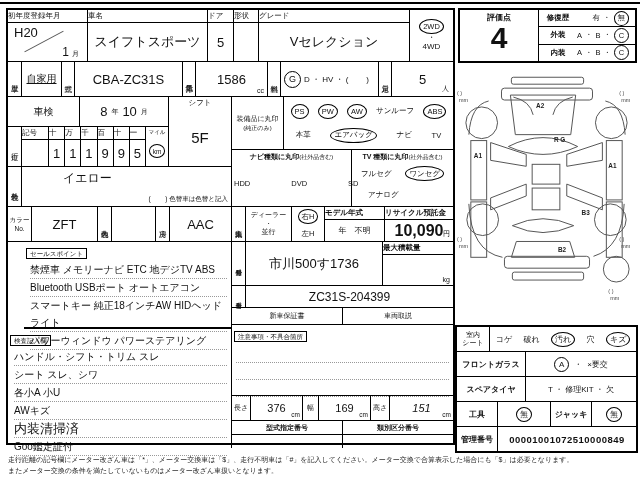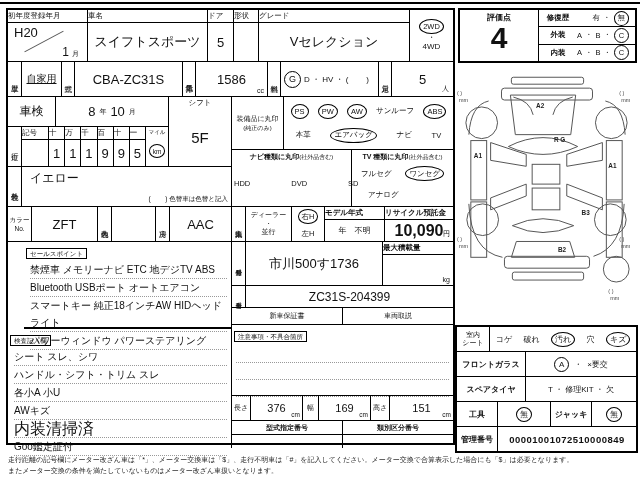--- a/index.html
+++ b/index.html
@@ -99,21 +99,21 @@
       </div>
     </div>
 
     <div style="display:flex;">
 
       <div style="width:224px;border-right:1px solid #000;box-sizing:border-box;">
 
         <div class="row" style="height:70px;">
           <div style="flex:1;display:flex;flex-direction:column;border-right:1px solid #000;box-sizing:border-box;">
             <div style="display:flex;height:30px;border-bottom:1px solid #000;box-sizing:border-box;">
-              <div class="c" style="width:48px;font-size:12px;">車検</div>
+              <div class="c" style="width:72px;font-size:10px;">車検</div>
               <div class="c" style="flex:1;gap:4px;border-right:none;">
                 <span style="font-size:13px;">8</span>
                 <span class="sm">年</span>
                 <span style="font-size:13px;">10</span>
                 <span class="sm">月</span>
               </div>
             </div>
             <div style="display:flex;flex:1;">
               <div class="c vl" style="width:14px;">走行</div>
               <div class="c col" style="width:27px;">
@@ -153,21 +153,21 @@
             </div>
           </div>
           <div class="c col" style="width:62px;border-right:none;">
             <div class="hl2">シフト</div>
             <div class="valarea" style="font-size:15px;">5F</div>
           </div>
         </div>
 
         <div class="row" style="height:40px;">
           <div class="c vl" style="width:14px;">外装色</div>
-          <div class="c" style="flex:1;border-right:none;justify-content:flex-start;align-items:flex-start;padding:3px 0 0 8px;">
+          <div class="c" style="flex:1;border-right:none;justify-content:flex-start;align-items:flex-start;padding:3px 0 0 8px;margin-left:33px;">
             <span style="font-size:12px;">イエロー</span>
             <span class="xs pre" style="position:absolute;right:3px;bottom:2px;">(        ) 色替車は色替と記入</span>
           </div>
         </div>
 
         <div class="row" style="height:35px;">
           <div class="c col" style="width:24px;justify-content:center;">
             <div class="xs" style="text-align:center;">カラー</div>
             <div class="xs" style="text-align:center;">No.</div>
           </div>
@@ -184,25 +184,25 @@
             <div class="dotl" style="font-size:10px;line-height:17px;">禁煙車 メモリーナビ ETC 地デジTV ABS</div>
             <div class="dotl" style="font-size:10px;line-height:17px;">Bluetooth USBポート オートエアコン</div>
             <div class="dotl" style="font-size:10px;line-height:17px;">スマートキー 純正18インチAW HIDヘッドライト</div>
             <div class="dotl" style="font-size:10px;line-height:17px;">パワーウィンドウ パワーステアリング</div>
           </div>
         </div>
 
         <div style="height:119px;box-sizing:border-box;">
           <span class="tag">検査記入欄</span>
           <div style="padding:1px 4px 0 6px;">
+            <div class="dotl" style="font-size:10px;line-height:17px;">ハンドル・シフト・トリム スレ</div>
             <div class="dotl" style="font-size:10px;line-height:17px;">シート スレ、シワ</div>
-            <div class="dotl" style="font-size:10px;line-height:17px;">ハンドル・シフト・トリム スレ</div>
             <div class="dotl" style="font-size:10px;line-height:17px;">各小A 小U</div>
             <div class="dotl" style="font-size:10px;line-height:17px;">AWキズ</div>
-            <div class="dotl" style="font-size:16px;line-height:17px;">内装清掃済</div>
+            <div class="dotl" style="font-size:13px;line-height:17px;">内装清掃済</div>
             <div class="dotl" style="font-size:10px;line-height:17px;">Goo鑑定証付</div>
           </div>
         </div>
       </div>
 
       <div style="flex:1;">
 
         <div class="row" style="height:53px;">
           <div class="c col" style="width:52px;justify-content:center;">
             <div style="font-size:7px;text-align:center;">装備品に丸印</div>
@@ -314,21 +314,21 @@
             <span style="font-size:11px;">376</span>
             <span class="xs" style="position:absolute;right:2px;bottom:2px;">cm</span>
           </div>
           <div class="c" style="width:16px;font-size:7px;">幅</div>
           <div class="c" style="width:52px;">
             <span style="font-size:11px;">169</span>
             <span class="xs" style="position:absolute;right:2px;bottom:2px;">cm</span>
           </div>
           <div class="c" style="width:19px;font-size:7px;">高さ</div>
           <div class="c" style="flex:1;border-right:none;">
-            <span style="font-size:11px;">151</span>
+            <span style="font-size:11px;font-style:italic;">151</span>
             <span class="xs" style="position:absolute;right:2px;bottom:2px;">cm</span>
           </div>
         </div>
 
         <div class="row" style="height:14px;">
           <div class="c" style="flex:1;font-size:7px;font-weight:bold;">型式指定番号</div>
           <div class="c" style="flex:1;border-right:none;font-size:7px;font-weight:bold;">類別区分番号</div>
         </div>
 
         <div style="display:flex;height:13px;">

